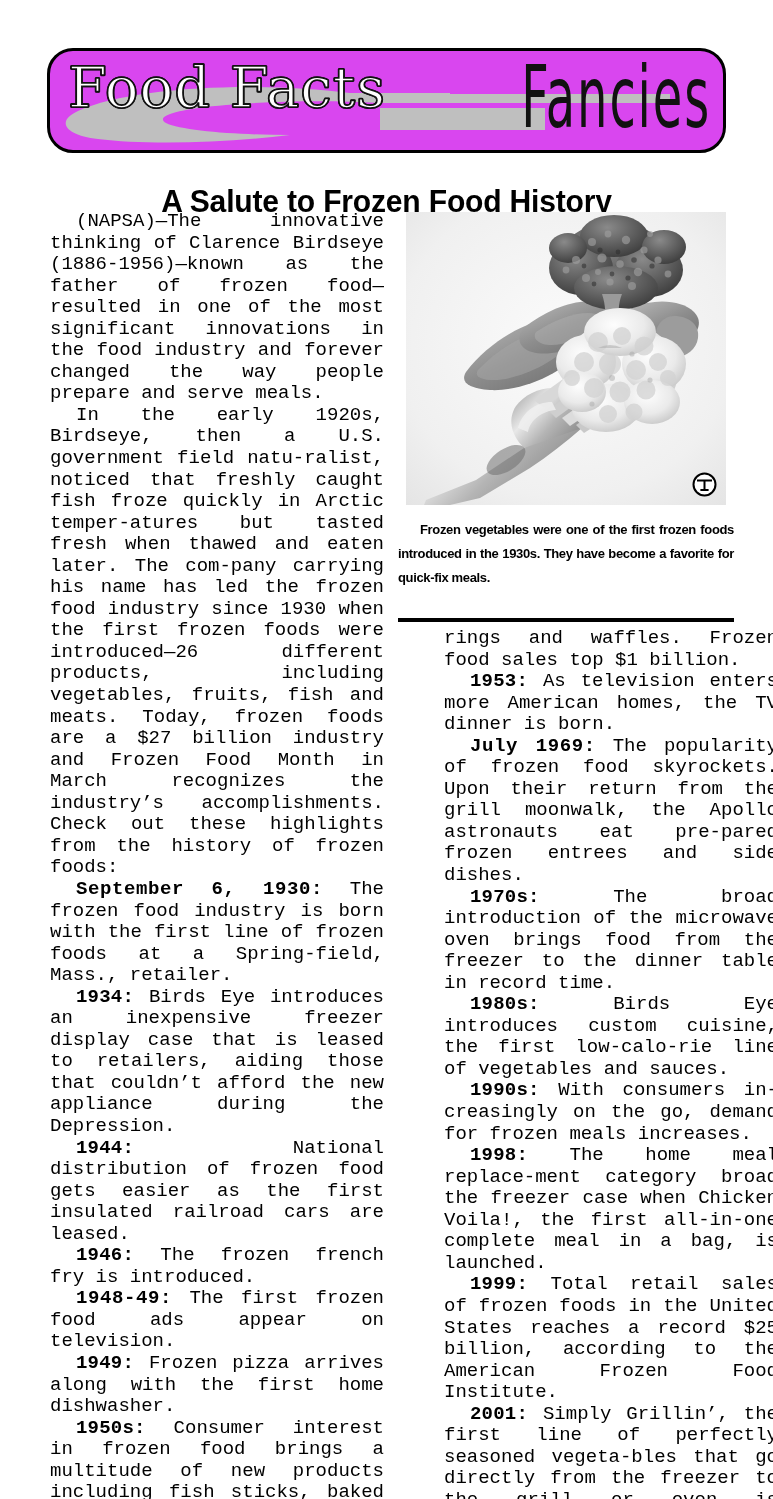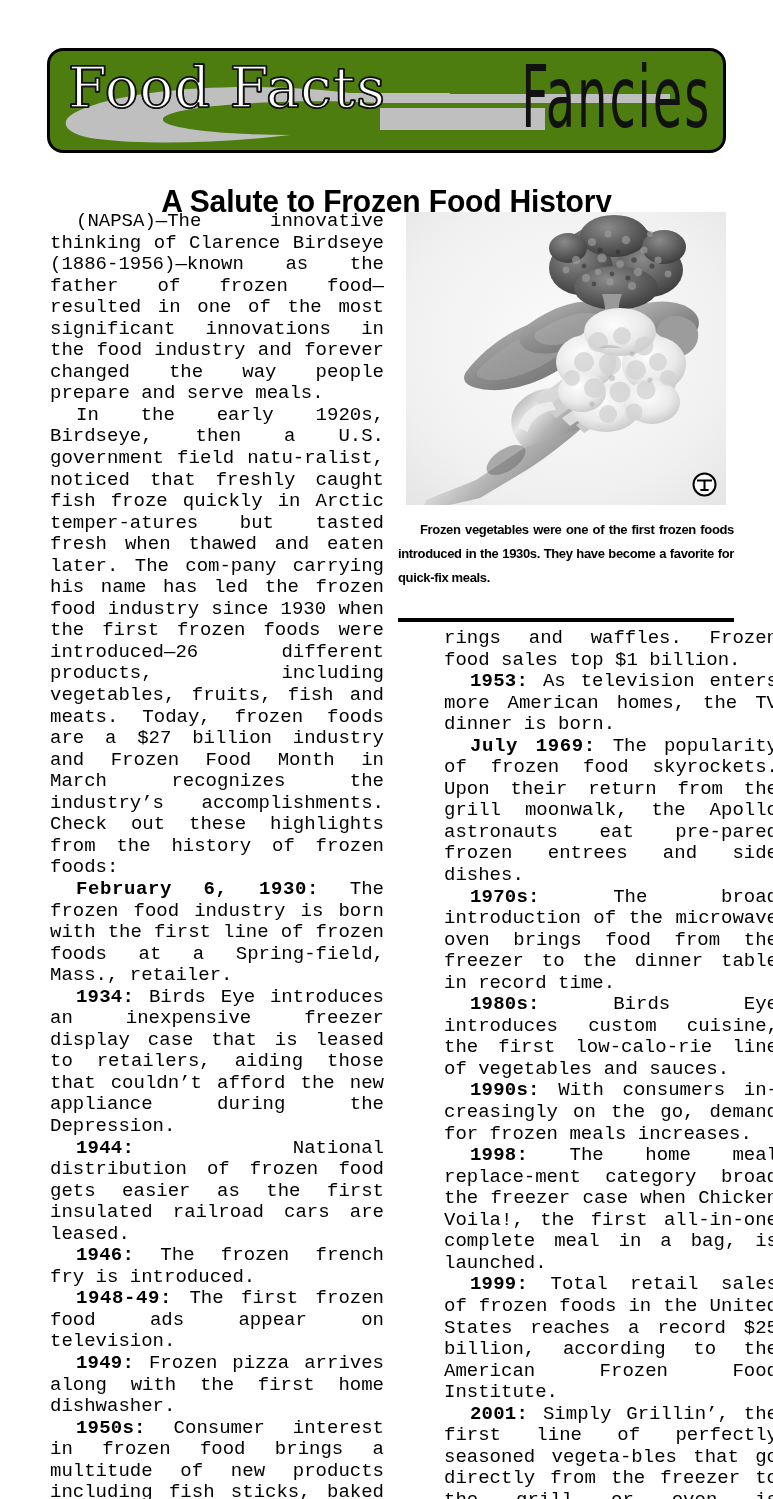--- a/index.html
+++ b/index.html
@@ -25,22 +25,22 @@
   }
 
   
   .masthead {
     position: absolute;
     left: 47px;
     top: 48px;
     width: 679px;
     height: 105px;
     border: 3px solid #000000;
-    border-radius: 16px;
-    background: #4d7c0f;
+    border-radius: 26px;
+    background: #d946ef;
     overflow: hidden;
     box-sizing: border-box;
   }
   .swoosh-wrap {
     position: absolute;
     left: 0; top: 0;
     width: 100%;
     height: 100%;
     pointer-events: none;
   }
@@ -348,21 +348,21 @@
       <path d="M 6 8.5 H 19 M 12.5 8.5 V 18 M 9.4 18 H 15.6" stroke="#000000" stroke-width="2" fill="none" stroke-linecap="square"></path>
     </svg>
   </div>
 
   <div class="caption">Frozen vegetables were one of the first frozen foods introduced in the 1930s. They have become a favorite for quick-fix meals.</div>
   <div class="caption-rule"></div>
 
   <div class="col col-left">
       <p><span>(NAPSA)—The innovative thinking of Clarence Birdseye (1886-1956)—known as the father of frozen food—resulted in one of the most significant innovations in the food industry and forever changed the way people prepare and serve meals.</span></p>
       <p><span>In the early 1920s, Birdseye, then a U.S. government field natu-ralist, noticed that freshly caught fish froze quickly in Arctic temper-atures but tasted fresh when thawed and eaten later. The com-pany carrying his name has led the frozen food industry since 1930 when the first frozen foods were introduced—26 different products, including vegetables, fruits, fish and meats. Today, frozen foods are a $27 billion industry and Frozen Food Month in March recognizes the industry’s accomplishments. Check out these highlights from the history of frozen foods:</span></p>
-      <p><span class="lead">February 6, 1930:</span><span> The frozen food industry is born with the first line of frozen foods at a Spring-field, Mass., retailer.</span></p>
+      <p><span class="lead">September 6, 1930:</span><span> The frozen food industry is born with the first line of frozen foods at a Spring-field, Mass., retailer.</span></p>
       <p><span class="lead-tight">1934:</span><span> Birds Eye introduces an inexpensive freezer display case that is leased to retailers, aiding those that couldn’t afford the new appliance during the Depression.</span></p>
       <p><span class="lead-tight">1944:</span><span> National distribution of frozen food gets easier as the first insulated railroad cars are leased.</span></p>
       <p><span class="lead-tight">1946:</span><span> The frozen french fry is introduced.</span></p>
       <p><span class="lead">1948-49:</span><span> The first frozen food ads appear on television.</span></p>
       <p><span class="lead-tight">1949:</span><span> Frozen pizza arrives along with the first home dishwasher.</span></p>
       <p><span class="lead-tight">1950s:</span><span> Consumer interest in frozen food brings a multitude of new products including fish sticks, baked stuffed potatoes, onion</span></p>
     </div>
 
   <div class="col col-right">
       <p class="noindent"><span>rings and waffles. Frozen food sales top $1 billion.</span></p>

